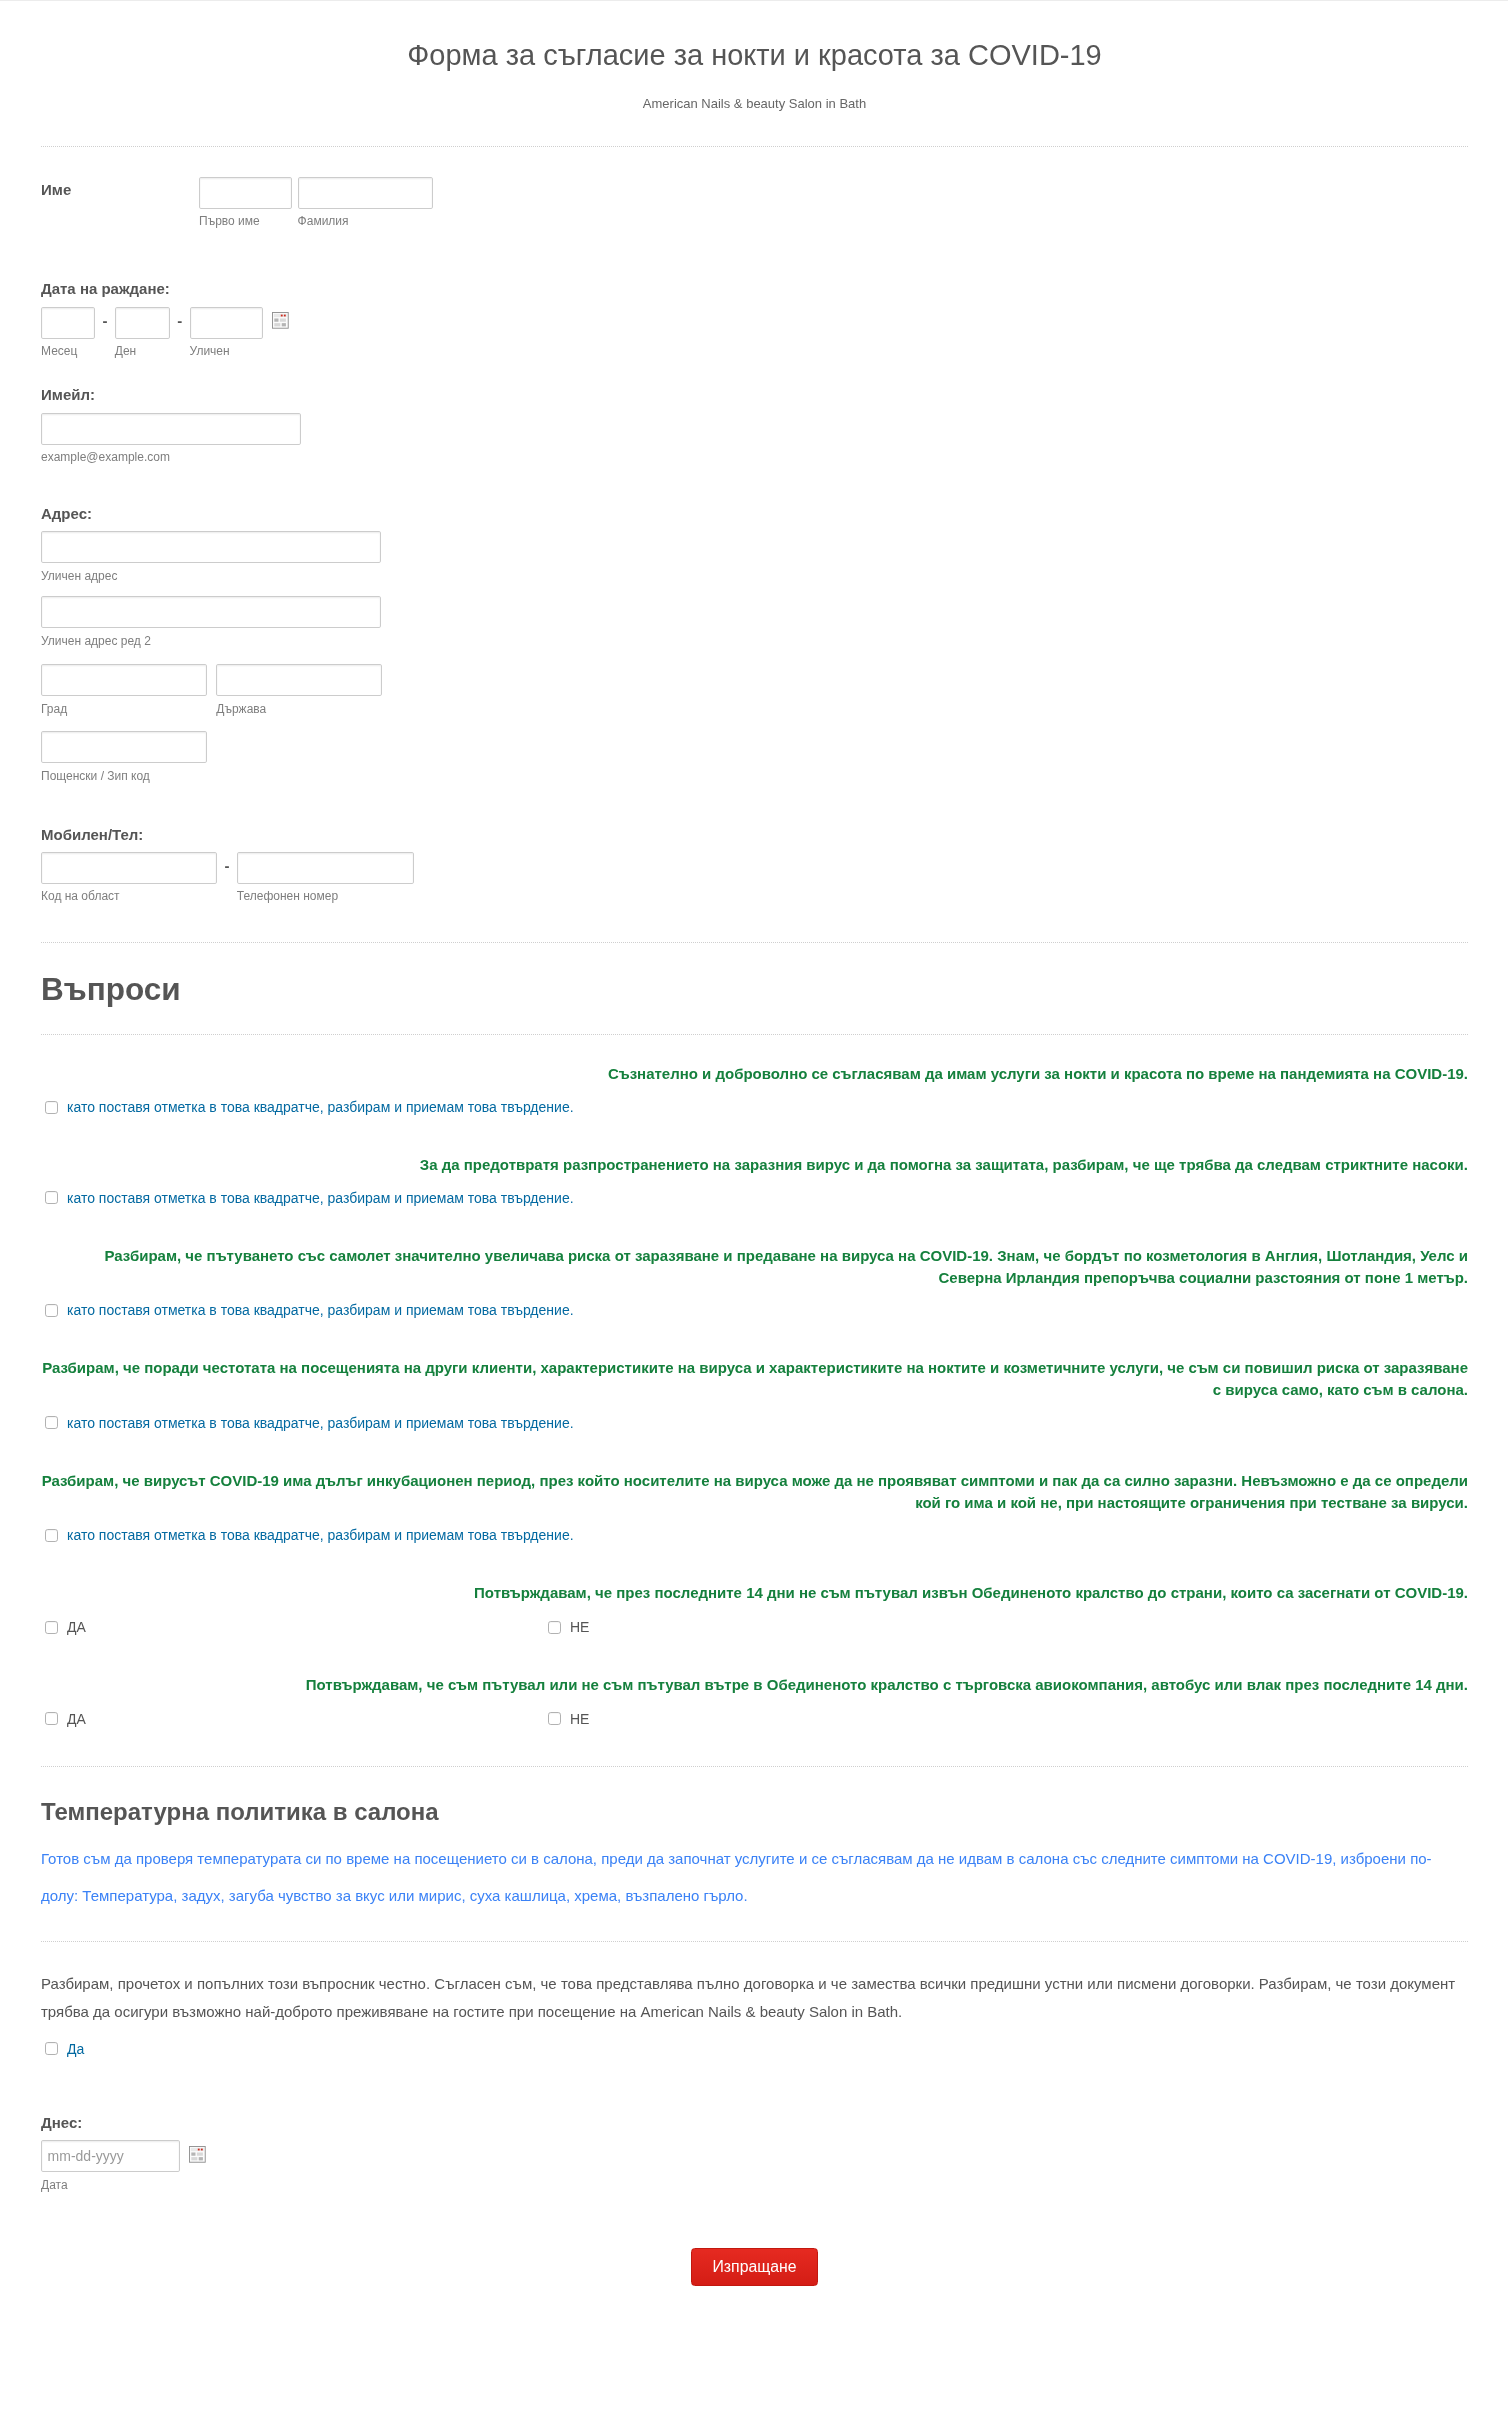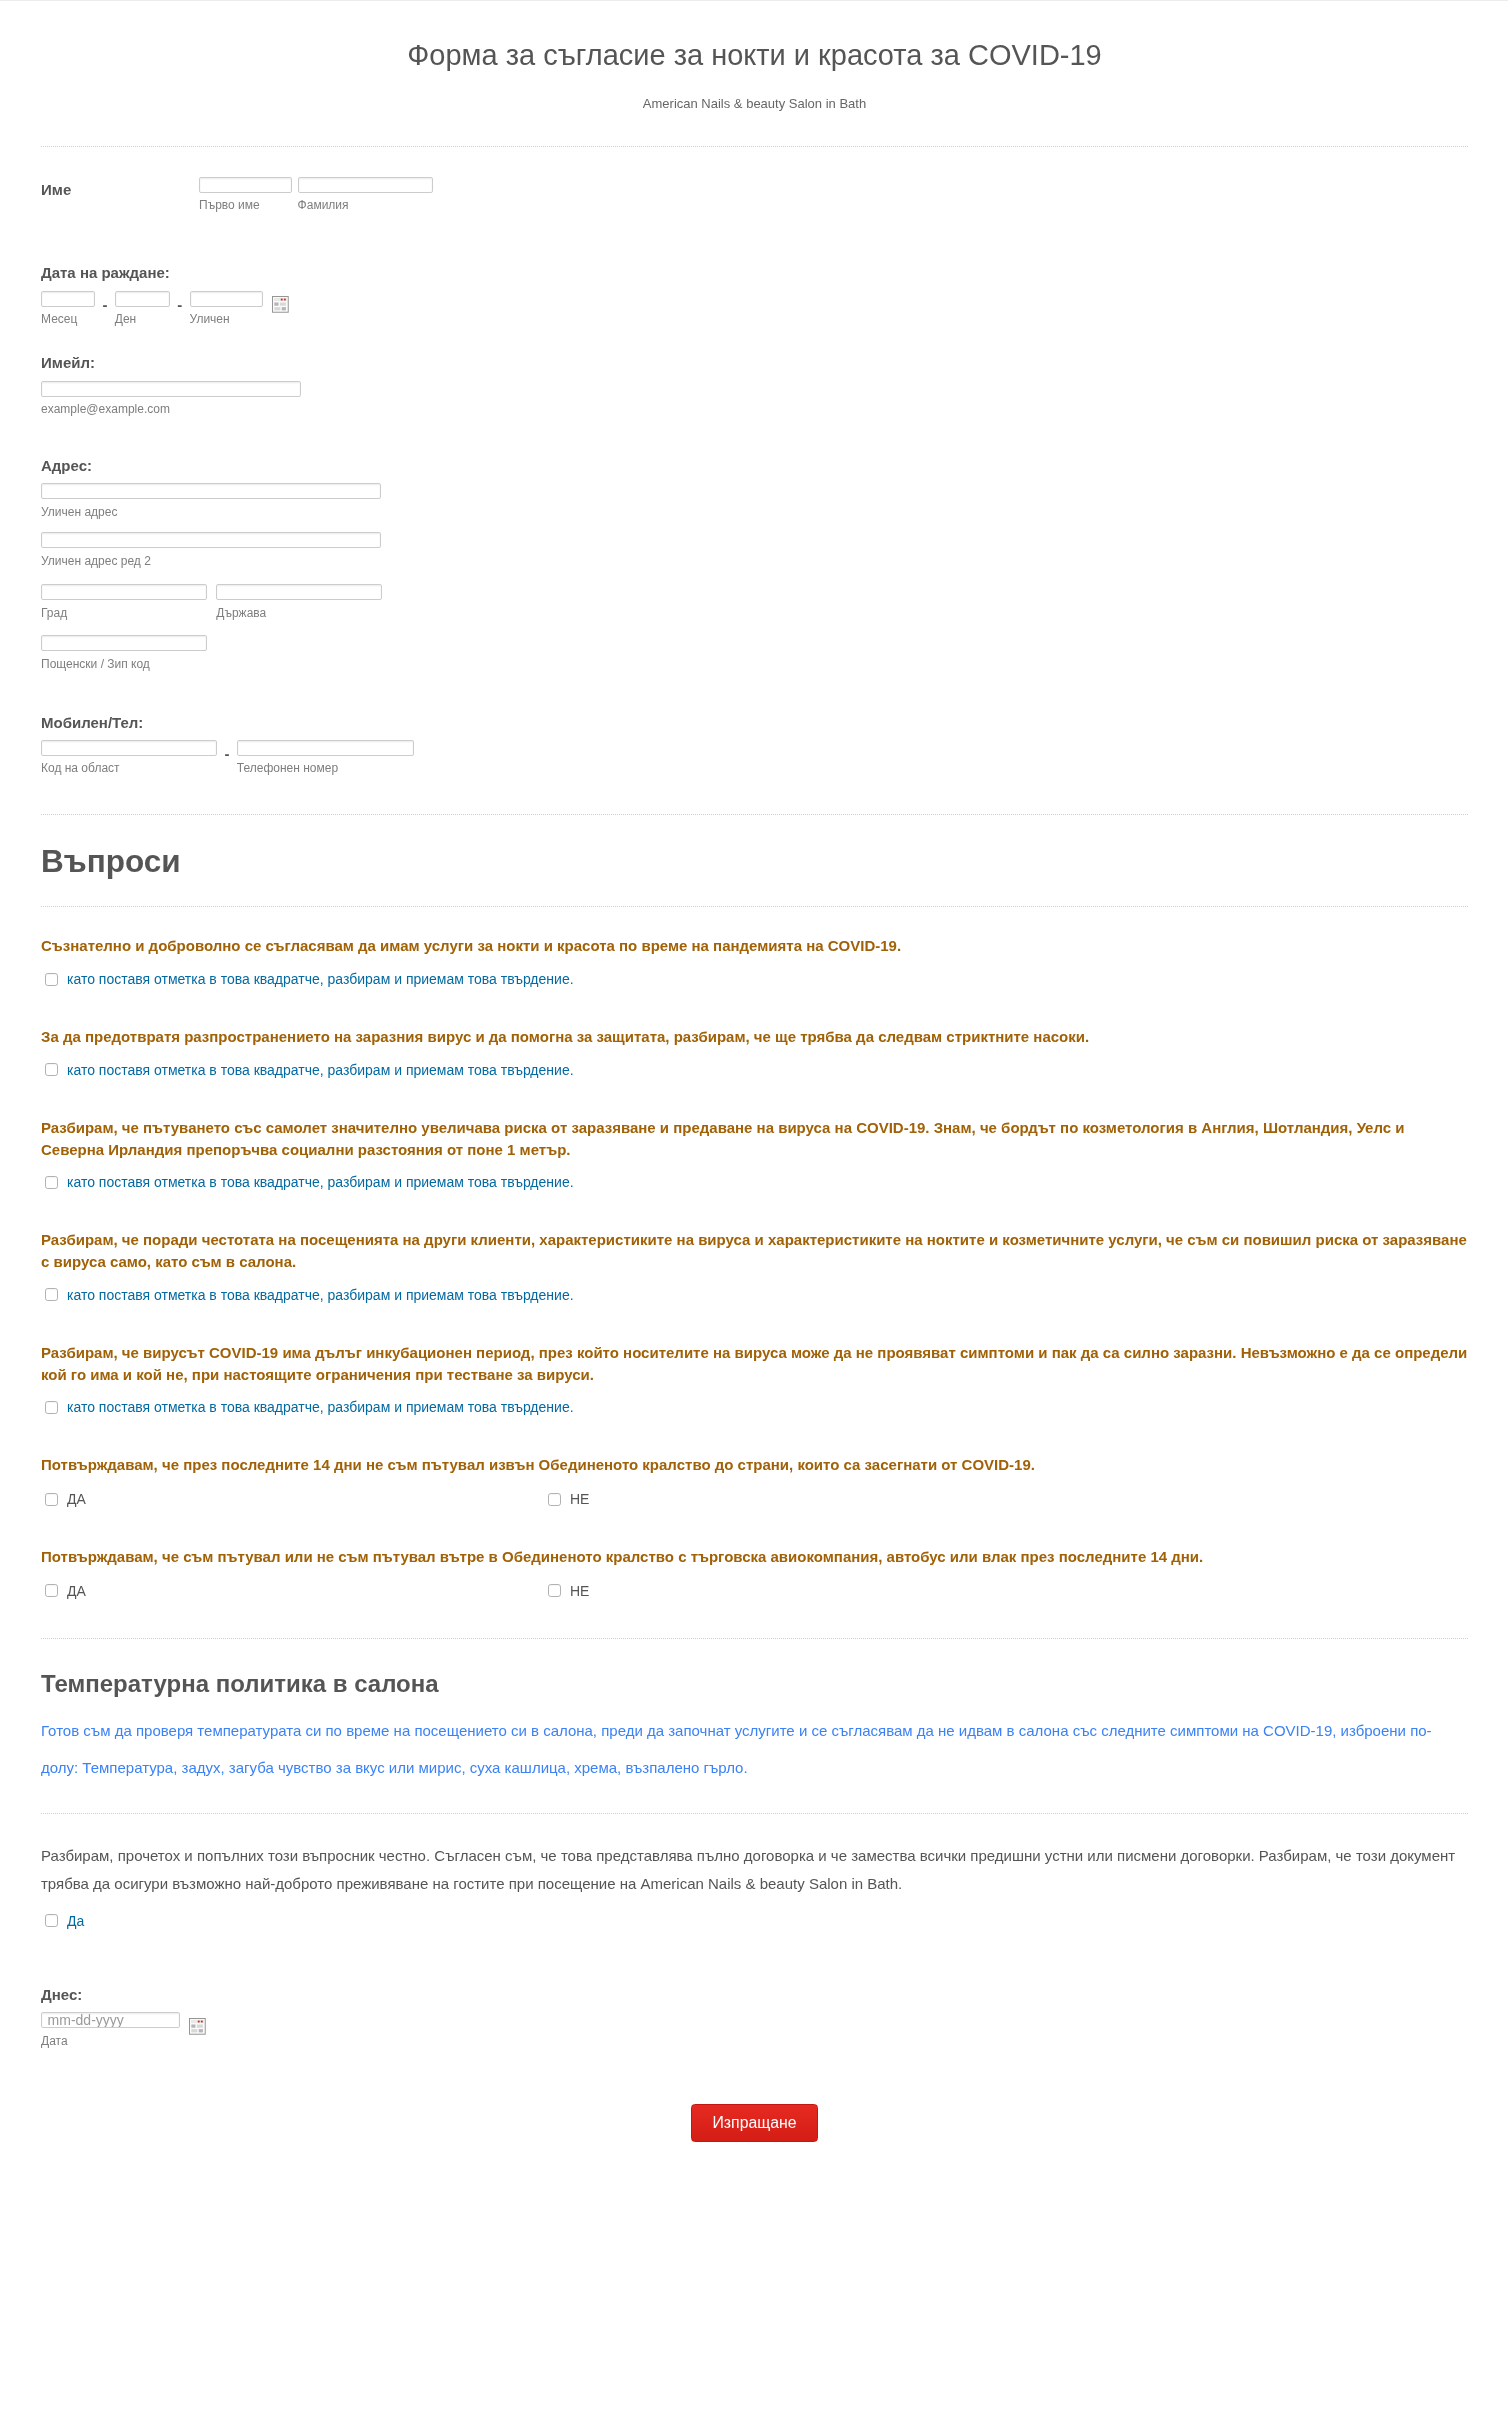--- a/index.html
+++ b/index.html
@@ -13,21 +13,21 @@
   
   .form-title { font-size: 29px; font-weight: normal; color: #555; text-align: center; margin: 0; line-height: 1.2; }
   .form-subtitle { font-size: 13px; color: #666; text-align: center; margin-top: 23px; }
   .divider { border: none; border-top: 0.9px dotted #cfcfcf; margin: 0; height: 0; }
   .divider.head { margin-top: 35px; }
 
   
   .flabel { font-size: 15px; font-weight: bold; color: #555; display: block; }
   .sublabel { display: block; font-size: 12px; color: #7e7e7e; margin-top: 5.6px; }
   .ti {
-    height: 16px; border: 0.9px solid #ccc; border-radius: 1.9px; background: #fff;
+    height: 32px; border: 0.9px solid #ccc; border-radius: 1.9px; background: #fff;
     padding: 2.8px 5.6px; font-size: 14px; font-family: inherit; color: #000000;
     box-shadow: inset 0 0.9px 1.9px rgba(0,0,0,.08); display: block;
   }
   .ti::placeholder { color: #9a9a9a; }
   .col { display: inline-block; vertical-align: top; }
   .hsep { line-height: 28px; margin: 0 7.4px; color: #555; font-weight: bold; }
 
   
   .name-block { margin-top: 30px; display: flex; }
   .name-label-col { width: 158px; padding-top: 4.6px; }
@@ -56,21 +56,21 @@
 
   
   .phone-block { margin-top: 43px; }
   .w-area { width: 176px; } .w-phone { width: 177px; }
 
   .divider.after-fields { margin-top: 39px; }
 
   
   .h-questions { font-size: 31.5px; font-weight: bold; color: #555; margin: 28px 0 26px; }
   .question { margin-bottom: 39px; }
-  .qtext { font-size: 15px; font-weight: bold; color: #a16207; line-height: 1.45; max-width: 1427px; }
+  .qtext { font-size: 15px; font-weight: bold; color: #15803d; line-height: 1.45; max-width: 1427px; text-align: right; }
   .check-row { display: flex; align-items: center; margin-top: 14px; padding-left: 3.7px; font-size: 14px; color: #0369a1; cursor: pointer; }
   .cb {
     width: 13px; height: 13px; flex: none; display: inline-block;
     border: 0.9px solid #b2b2b2; border-radius: 2.8px; background: #fff; margin-right: 9.3px;
     box-shadow: inset 0 0.9px 0.9px rgba(0,0,0,.04);
   }
   .yn-row { display: flex; margin-top: 15px; padding-left: 3.7px; }
   .yn-opt { display: flex; align-items: center; font-size: 14px; color: #555; cursor: pointer; }
   .yn-opt.first { width: 503px; }
 

